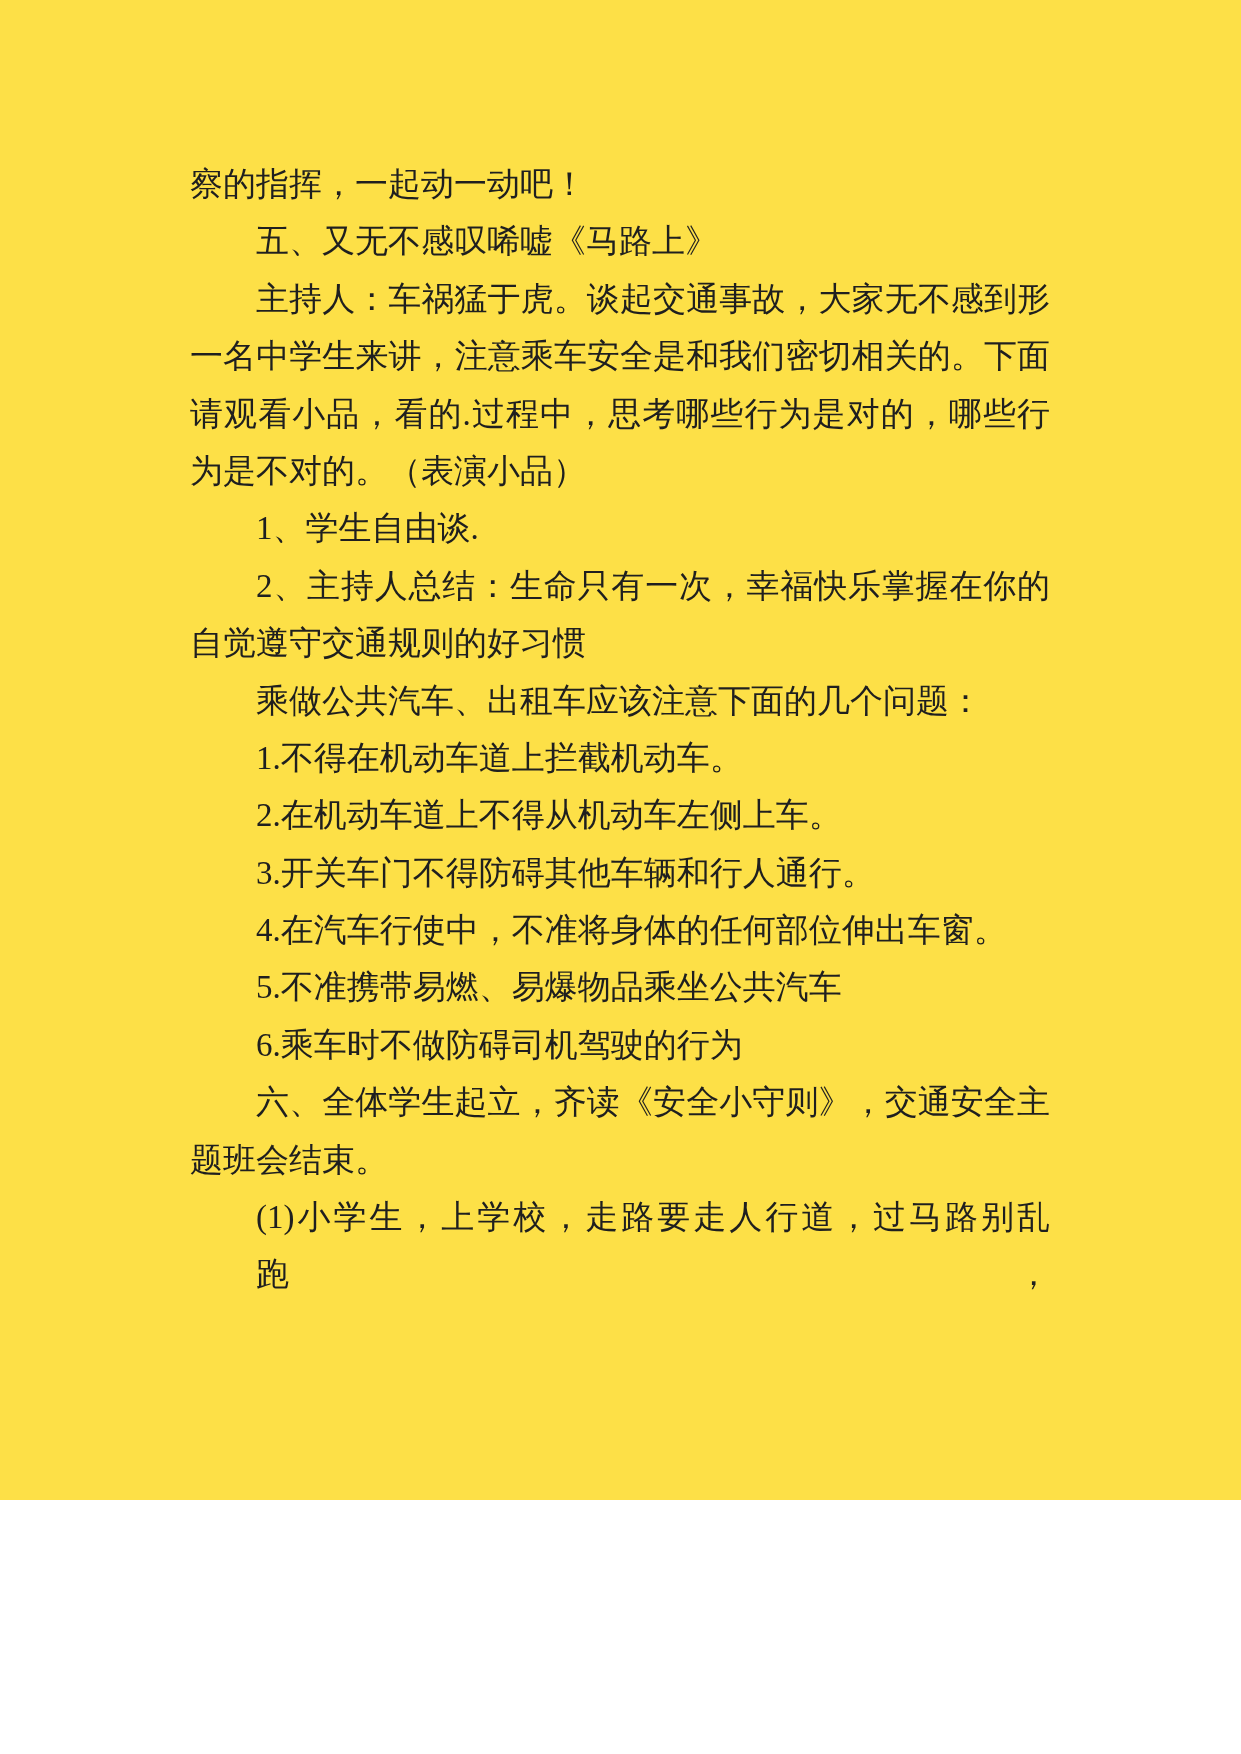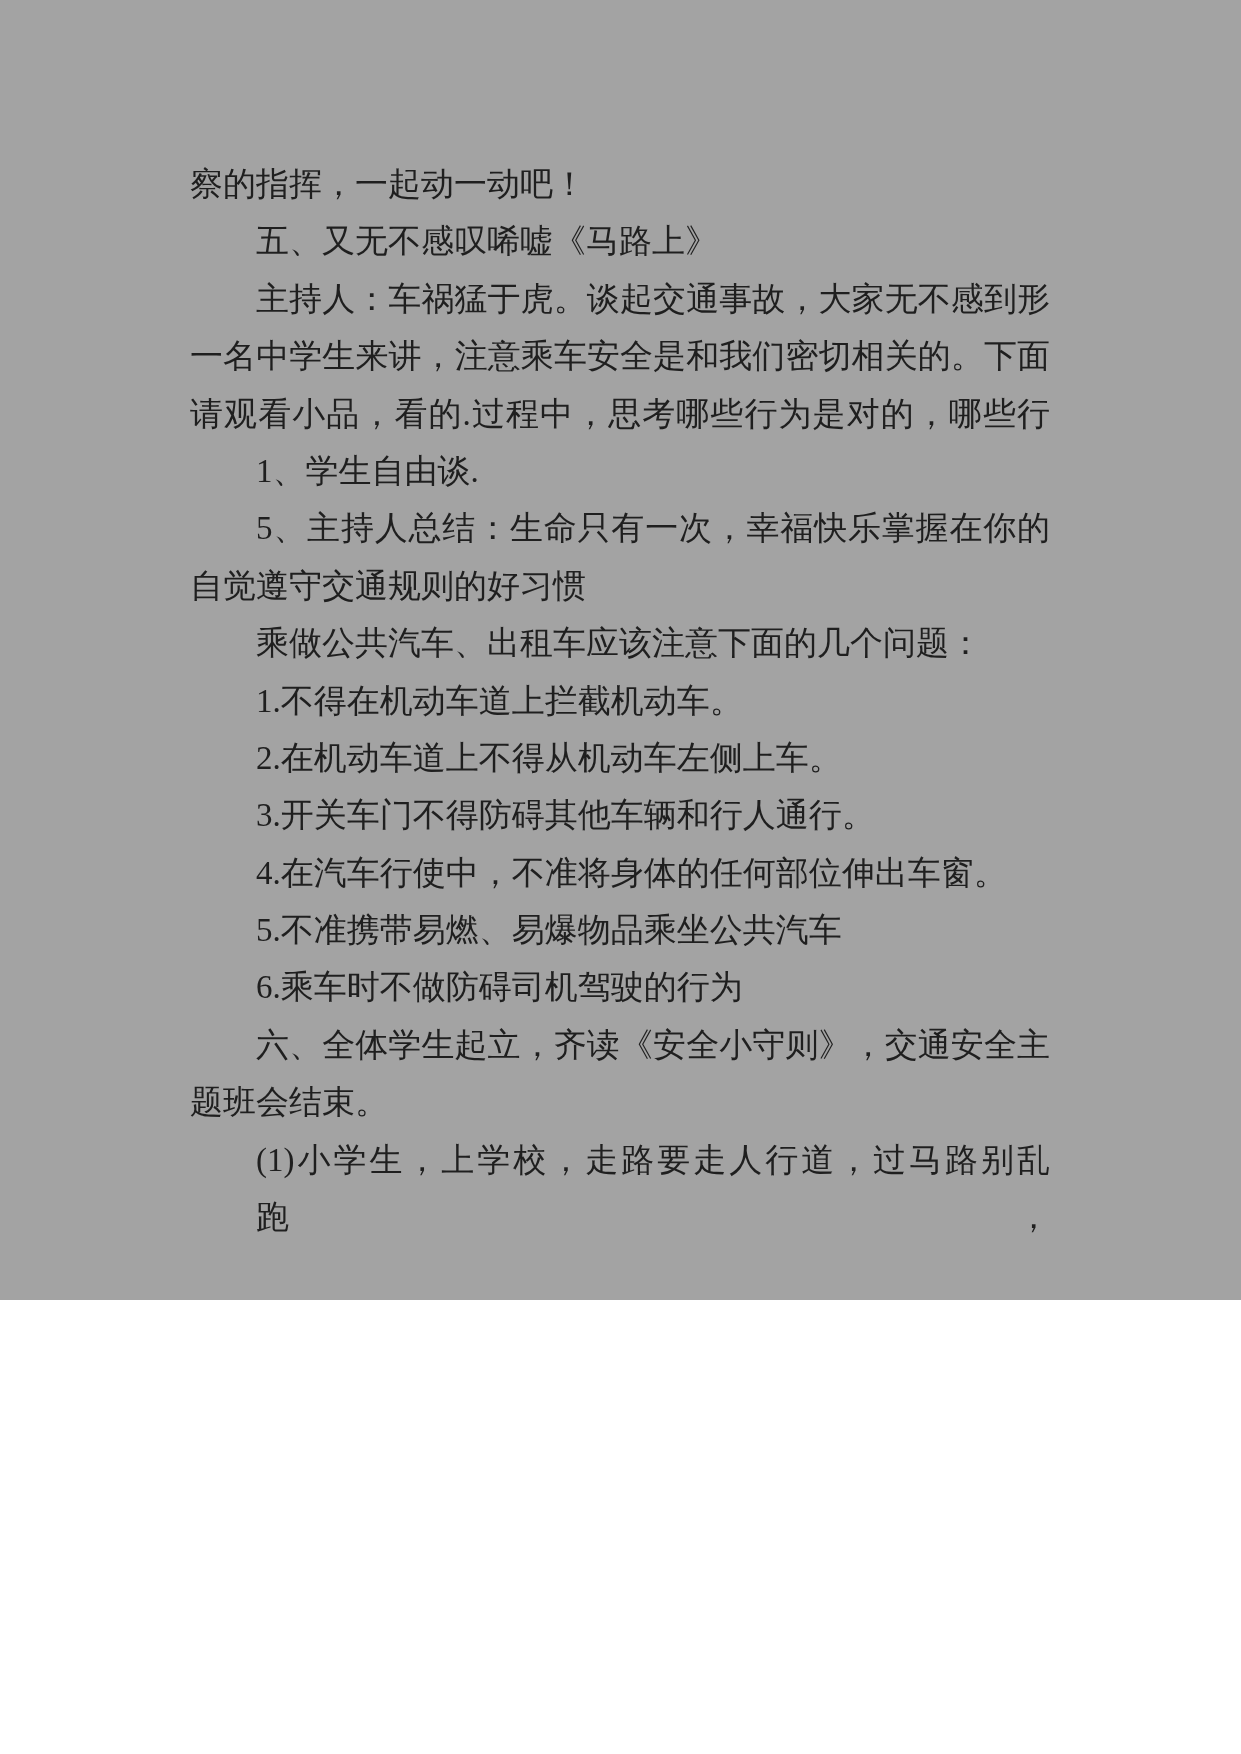--- a/index.html
+++ b/index.html
@@ -3,22 +3,22 @@
 <meta charset="utf-8">
 <style>
   html, body {
     margin: 0;
     padding: 0;
     background: #ffffff;
   }
   .page {
     position: relative;
     width: 1241px;
-    height: 1300px;
-    background: #a3a3a3;
+    height: 1500px;
+    background: #fde047;
     overflow: hidden;
   }
   .doc-body {
     position: absolute;
     left: 190px;
     top: 156px;
     width: 860px;
     color: #1f1f1f;
     font-family: "Liberation Serif", serif;
     font-size: 33px;
@@ -42,22 +42,23 @@
 </head>
 <body>
 
 <div class="page">
   <div class="doc-body" id="doc-body">
       <div class="line">察的指挥，一起动一动吧！</div>
       <div class="line indent">五、又无不感叹唏嘘《马路上》</div>
       <div class="line indent j">主持人：车祸猛于虎。谈起交通事故，大家无不感到形</div>
       <div class="line j">一名中学生来讲，注意乘车安全是和我们密切相关的。下面</div>
       <div class="line j">请观看小品，看的.过程中，思考哪些行为是对的，哪些行</div>
+      <div class="line">为是不对的。（表演小品）</div>
       <div class="line indent">1、学生自由谈.</div>
-      <div class="line indent j">5、主持人总结：生命只有一次，幸福快乐掌握在你的</div>
+      <div class="line indent j">2、主持人总结：生命只有一次，幸福快乐掌握在你的</div>
       <div class="line">自觉遵守交通规则的好习惯</div>
       <div class="line indent">乘做公共汽车、出租车应该注意下面的几个问题：</div>
       <div class="line indent">1.不得在机动车道上拦截机动车。</div>
       <div class="line indent">2.在机动车道上不得从机动车左侧上车。</div>
       <div class="line indent">3.开关车门不得防碍其他车辆和行人通行。</div>
       <div class="line indent">4.在汽车行使中，不准将身体的任何部位伸出车窗。</div>
       <div class="line indent">5.不准携带易燃、易爆物品乘坐公共汽车</div>
       <div class="line indent">6.乘车时不做防碍司机驾驶的行为</div>
       <div class="line indent j">六、全体学生起立，齐读《安全小守则》，交通安全主</div>
       <div class="line">题班会结束。</div>

